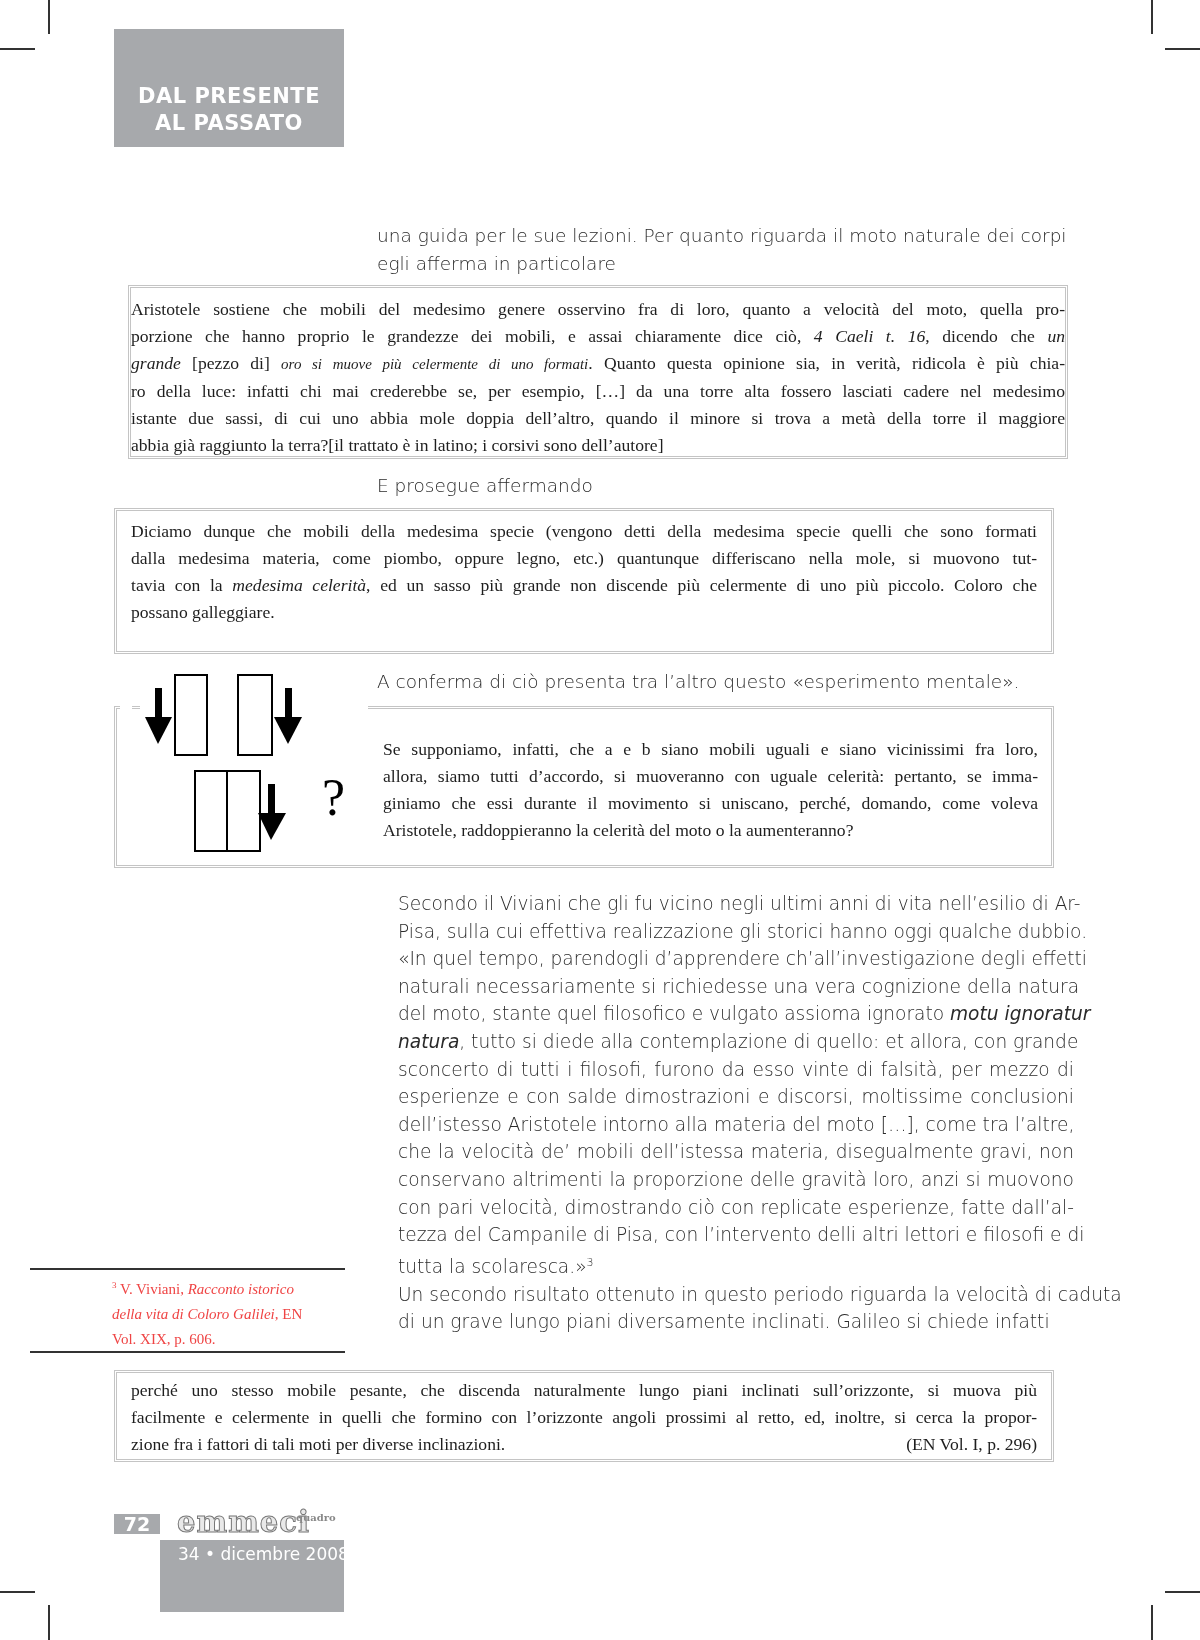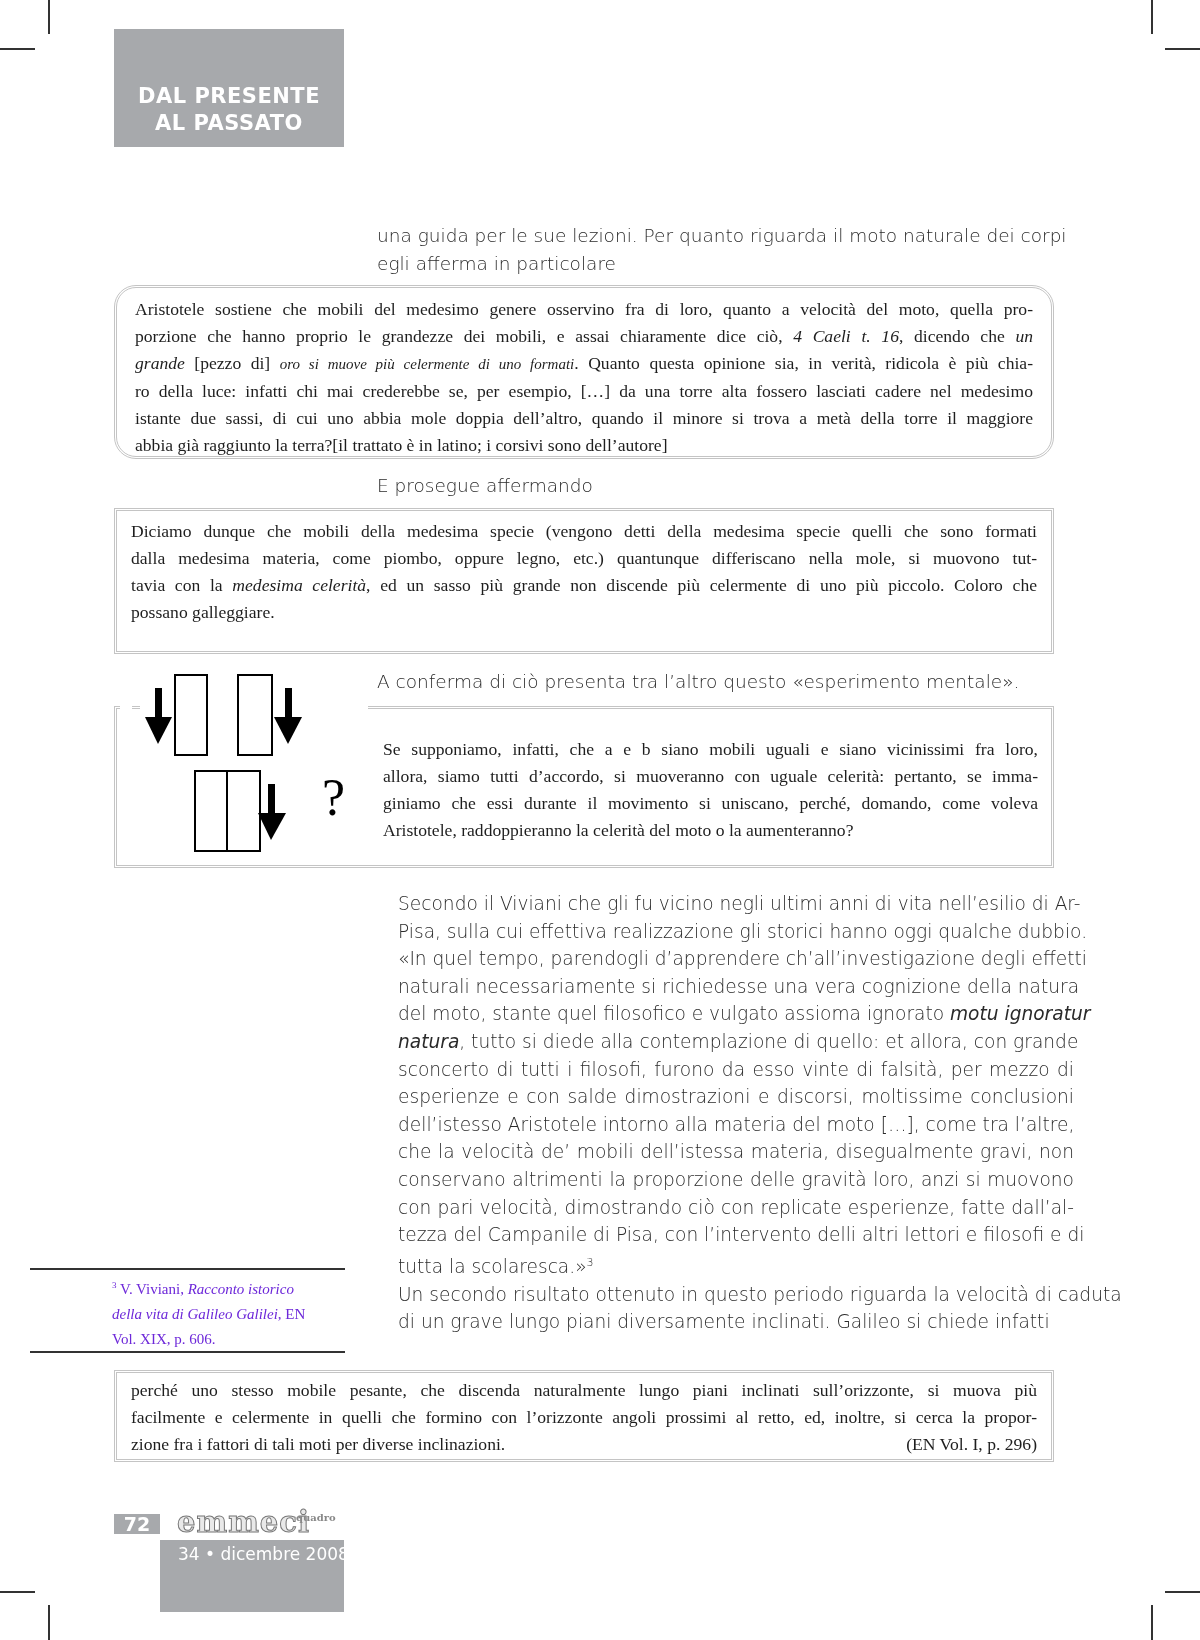--- a/index.html
+++ b/index.html
@@ -6,21 +6,21 @@
   body { width:1200px; height:1640px; position:relative; overflow:hidden; font-family:"Liberation Sans", sans-serif; color:#222; }
   .crop { position:absolute; background:#333; }
   .header-tab { position:absolute; left:114px; top:29px; width:230px; height:118px; background:#a7a9ac; }
   .header-title { position:absolute; left:114px; top:83px; width:230px; text-align:center; color:#fff; font-family:"DejaVu Sans", sans-serif; font-weight:bold; font-size:21px; line-height:27px; letter-spacing:0.5px; }
   .sans { font-family:"DejaVu Sans", sans-serif; font-size:18.5px; line-height:28px; color:#2a2a2a; font-weight:300; }
   .serif { font-family:"Liberation Serif", serif; font-size:17.6px; line-height:27px; color:#1e1e1e; text-align:justify; }
   .box { position:absolute; border:3px double #c4c4c4; box-sizing:border-box; padding:6px 16px; }
   .intro { position:absolute; left:377px; width:676px; }
   .line { white-space:nowrap; display:block; }
   .just { text-align:justify; text-align-last:justify; display:block; white-space:nowrap; }
-  .footnote { position:absolute; left:112px; top:1270px; width:232px; font-family:"Liberation Serif", serif; font-size:15px; line-height:25px; color:#6d28d9; }
+  .footnote { position:absolute; left:112px; top:1270px; width:232px; font-family:"Liberation Serif", serif; font-size:15px; line-height:25px; color:#ef4444; }
   .fn-rule { position:absolute; left:30px; width:315px; height:2px; background:#333; }
   .page-num { position:absolute; left:114px; top:1514px; width:46px; height:20px; background:#a7a9ac; color:#fff; font-family:"DejaVu Sans", sans-serif; font-weight:bold; font-size:19px; line-height:20px; text-align:center; }
   .mag-box { position:absolute; left:160px; top:1540px; width:184px; height:72px; background:#a7a9ac; }
   .mag-name { position:absolute; left:177px; top:1508px; font-family:"DejaVu Serif", serif; font-weight:bold; font-size:29px; color:#e9e9e9; -webkit-text-stroke:1px #777; letter-spacing:1px; line-height:28px; }
   .mag-sup { position:absolute; left:296px; top:1512px; font-family:"DejaVu Serif", serif; font-size:10px; color:#888; font-weight:bold; }
   .mag-issue { position:absolute; left:178px; top:1544px; font-family:"DejaVu Sans", sans-serif; font-size:17px; color:#fff; }
   i { font-style:italic; }
   .fig { position:absolute; }
 </style>
 </head>
@@ -39,21 +39,21 @@
 <div class="header-title">
   <span class="line">DAL PRESENTE</span>
   <span class="line">AL PASSATO</span>
 </div>
 
 <div class="intro sans" style="top:222px;">
   <span class="line">una guida per le sue lezioni. Per quanto riguarda il moto naturale dei corpi</span>
   <span class="line">egli afferma in particolare</span>
 </div>
 
-<div class="box serif" style="left:114px;top:285px;width:940px;height:174px;padding:8px 18px;border-radius:22px;">
+<div class="box serif" style="left:128px;top:285px;width:940px;height:174px;padding:8px 0;">
   <span class="just">Aristotele sostiene che mobili del medesimo genere osservino fra di loro, quanto a velocità del moto, quella pro-</span>
   <span class="just"><span>porzione che hanno proprio le grandezze dei mobili, e assai chiaramente dice ciò, </span><i>4 Caeli t. 16</i><span>, dicendo che </span><i>un</i></span>
   <span class="just"><i>grande</i><span> [pezzo di] </span><i style="font-size:15px;">oro si muove più celermente di uno formati</i><span>. Quanto questa opinione sia, in verità, ridicola è più chia-</span></span>
   <span class="just">ro della luce: infatti chi mai crederebbe se, per esempio, […] da una torre alta fossero lasciati cadere nel medesimo</span>
   <span class="just">istante due sassi, di cui uno abbia mole doppia dell’altro, quando il minore si trova a metà della torre il maggiore</span>
   <span class="line">abbia già raggiunto la terra?[il trattato è in latino; i corsivi sono dell’autore]</span>
 </div>
 
 <div class="intro sans" style="top:472px;">
   <span class="line">E prosegue affermando</span>
@@ -117,21 +117,21 @@
   <span class="just">con pari velocità, dimostrando ciò con replicate esperienze, fatte dall’al-</span>
   <span class="just">tezza del Campanile di Pisa, con l’intervento delli altri lettori e filosofi e di</span>
   <span class="line"><span>tutta la scolaresca.»</span><sup style="font-size:11px;">3</sup></span>
   <span class="just">Un secondo risultato ottenuto in questo periodo riguarda la velocità di caduta</span>
   <span class="line">di un grave lungo piani diversamente inclinati. Galileo si chiede infatti</span>
 </div>
 
 <div class="fn-rule" style="top:1268px;"></div>
 <div class="footnote" style="top:1273px;">
   <span class="line"><sup style="font-size:9px;">3</sup><span> V. Viviani, </span><i>Racconto istorico</i></span>
-  <span class="line"><i>della vita di Galileo Galilei</i><span>, EN</span></span>
+  <span class="line"><i>della vita di Coloro Galilei</i><span>, EN</span></span>
   <span class="line">Vol. XIX, p. 606.</span>
 </div>
 <div class="fn-rule" style="top:1351px;"></div>
 
 <div class="box serif" style="left:114px;top:1370px;width:940px;height:92px;padding:4px 14px;">
   <span class="just">perché uno stesso mobile pesante, che discenda naturalmente lungo piani inclinati sull’orizzonte, si muova più</span>
   <span class="just">facilmente e celermente in quelli che formino con l’orizzonte angoli prossimi al retto, ed, inoltre, si cerca la propor-</span>
   <span class="line" style="display:flex;justify-content:space-between;">
       <span>zione fra i fattori di tali moti per diverse inclinazioni.</span>
       <span>(EN Vol. I, p. 296)</span>

